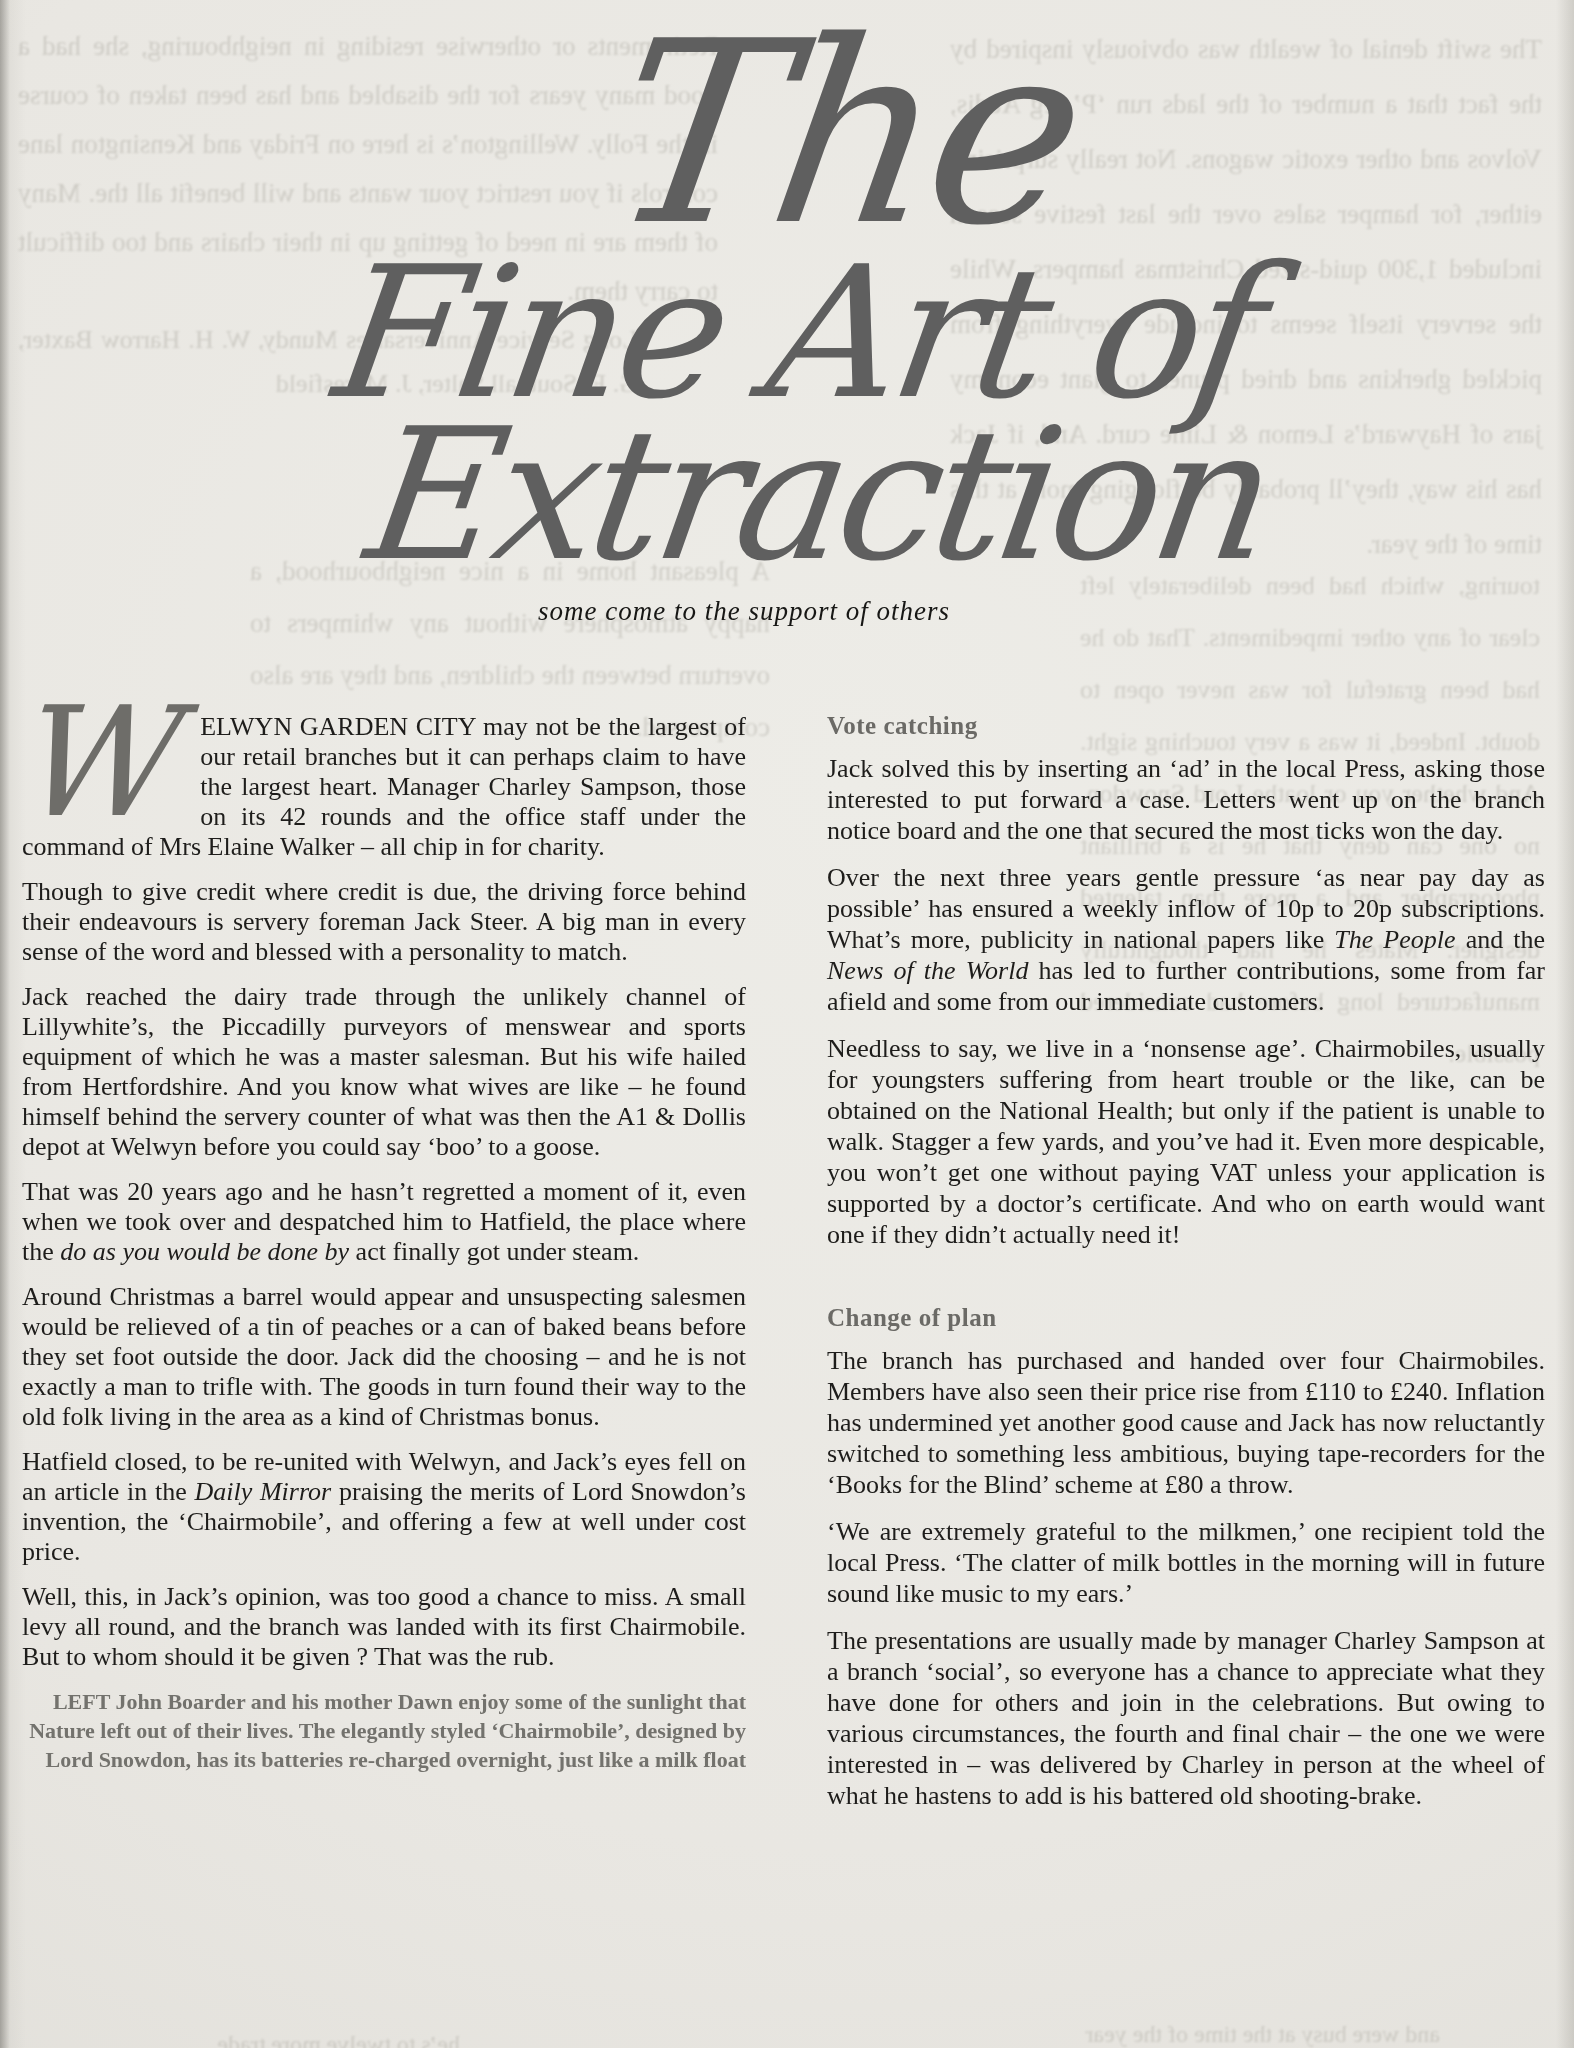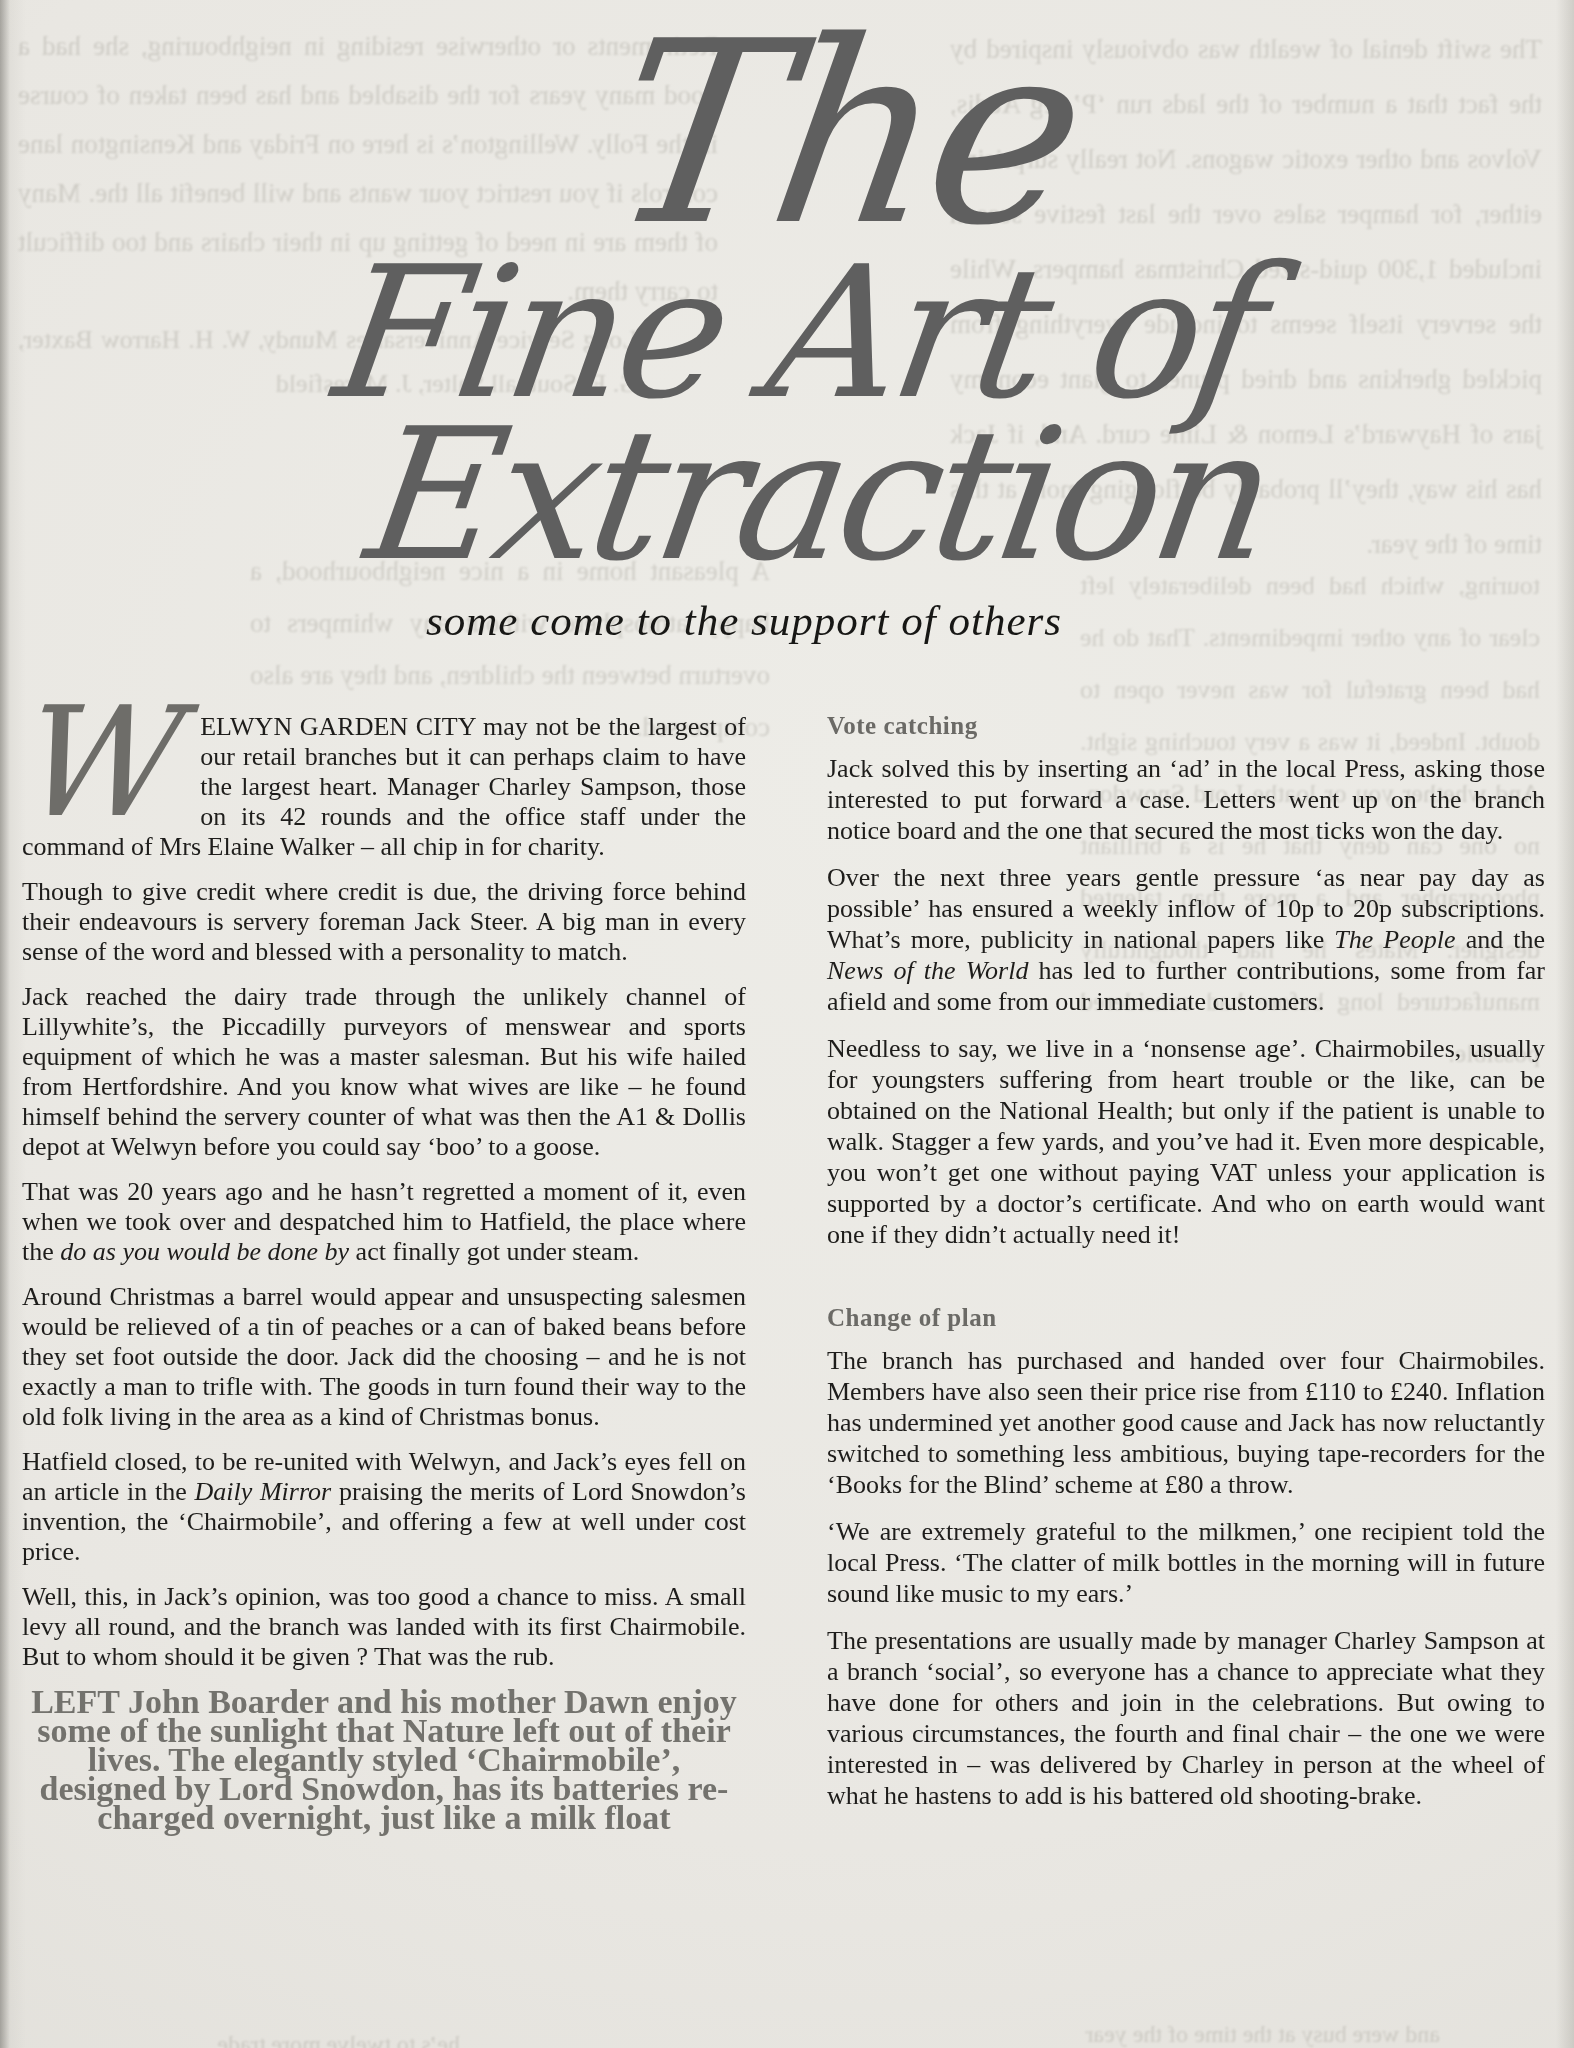--- a/index.html
+++ b/index.html
@@ -22,21 +22,21 @@
   .masthead{position:absolute;inset:0;z-index:2;}
   .script{
     position:absolute;font-family:"DejaVu Serif",serif;font-style:italic;
     color:#5f5f5f;line-height:1;white-space:nowrap;transform:skewX(-9deg);
   }
   .script-the{left:618px;top:8px;font-size:252px;letter-spacing:-8px;}
   .script-fine{left:340px;top:242px;font-size:182px;letter-spacing:-7px;}
   .script-extraction{left:372px;top:404px;font-size:182px;letter-spacing:-7px;}
   .subtitle{
     position:absolute;left:0;top:596px;width:1488px;text-align:center;
-    font-style:italic;font-size:43px;letter-spacing:1px;color:#171715;
+    font-style:italic;font-size:27px;letter-spacing:1px;color:#171715;
   }
   
   .col{position:absolute;z-index:3;text-align:justify;}
   .col-left{left:22px;top:712px;width:724px;font-size:26px;line-height:30px;}
   .col-left p{margin:0 0 15px 0;}
   .col-right{left:827px;top:710px;width:718px;font-size:26px;line-height:31px;}
   .col-right p{margin:0 0 16px 0;}
   .dropcap{
     float:left;font-family:"DejaVu Serif",serif;font-style:italic;
     font-size:152px;line-height:90px;color:#6e6d69;
@@ -46,21 +46,21 @@
     font-size:25px;font-weight:bold;color:#6b6a66;letter-spacing:.5px;
     margin:0 0 12px 0;text-align:left;
   }
   .mt-a{margin-top:34px;}
   .mt-b{margin-top:20px;}
   .mt-c{margin-top:52px;}
   .mt-d{margin-top:12px;}
   .mt-e{margin-top:4px;}
   .caption{
     margin-top:24px;font-weight:bold;color:#73726d;
-    font-size:34px;line-height:29px;text-align:center;
+    font-size:22px;line-height:29px;text-align:right;
   }
   i{}
 </style>
 </head>
 <body>
 
 <div class="page">
 
   <div class="ghost-layer">
       <div class="ghost" style="left: 18px; top: 22px; width: 700px; font-size: 27px; line-height: 49px;">Retirements or otherwise residing in neighbouring, she had a good many years for the disabled and has been taken of course in the Folly. Wellington’s is here on Friday and Kensington lane controls if you restrict your wants and will benefit all the. Many of them are in need of getting up in their chairs and too difficult to carry them.</div>

